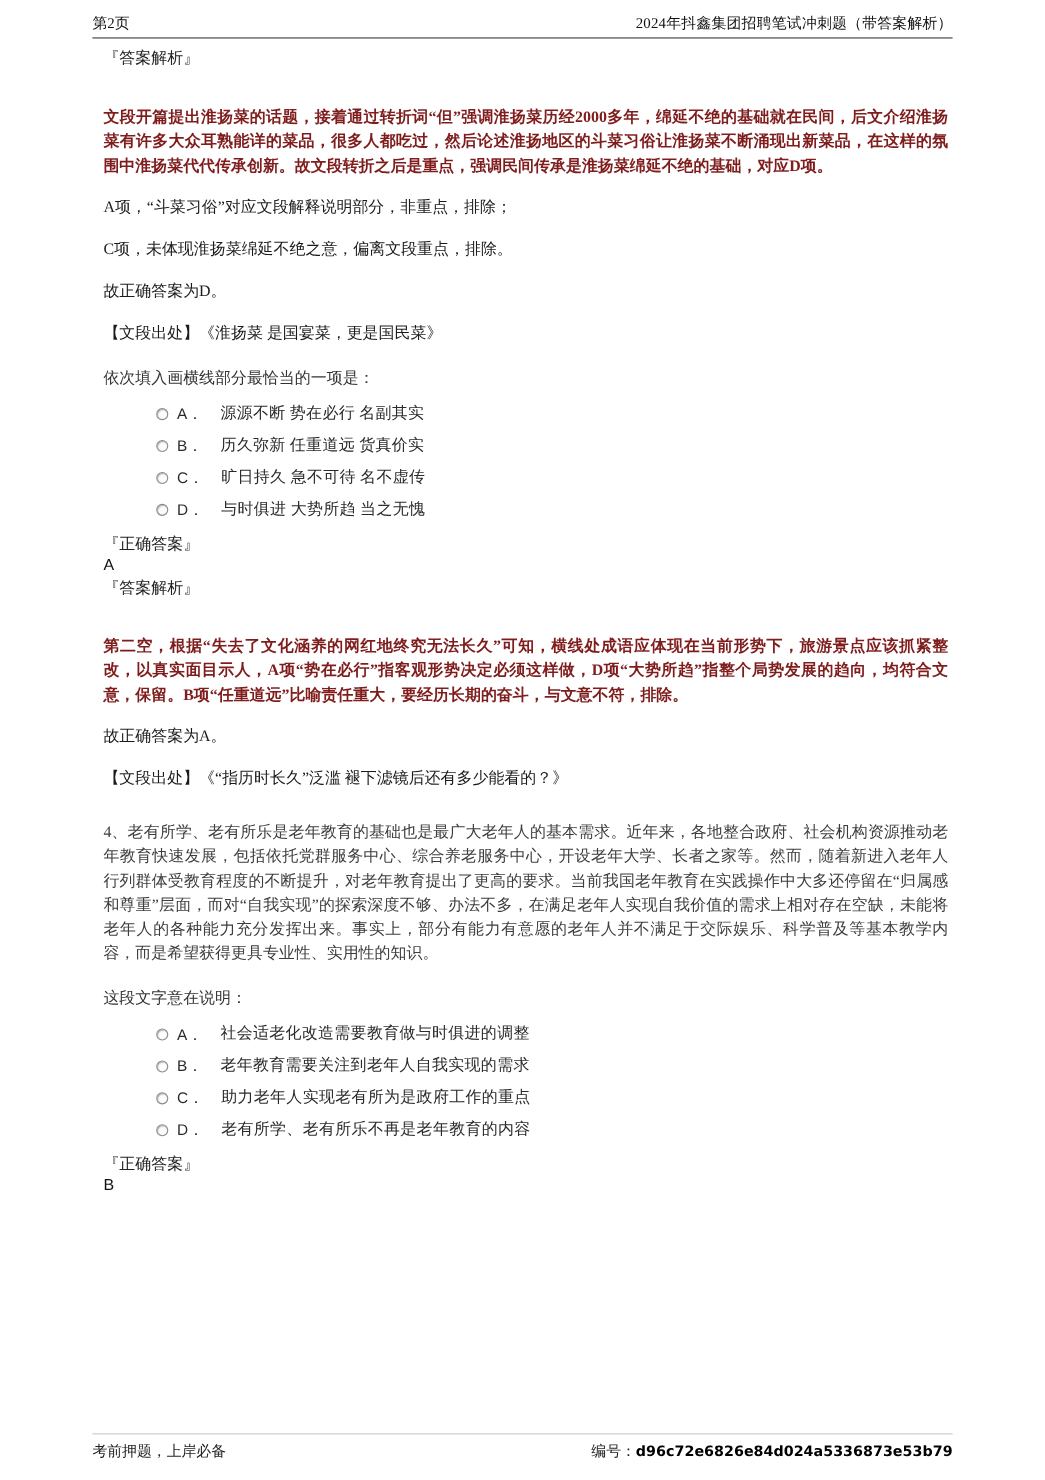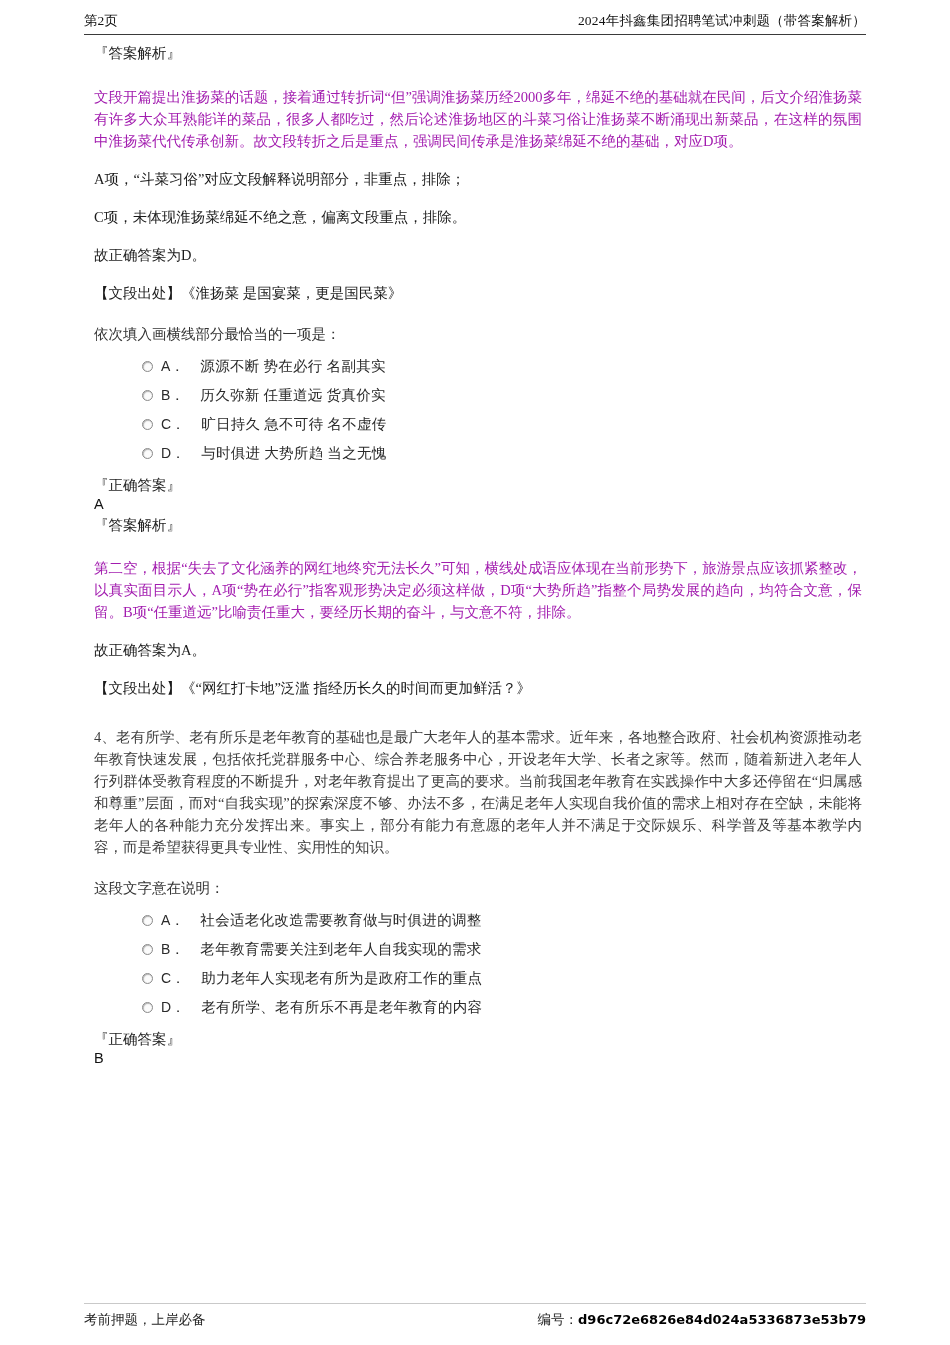--- a/index.html
+++ b/index.html
@@ -21,21 +21,21 @@
     padding-bottom:4px;
     border-bottom:1.6px solid #3a3a3a;
   }
   .hdr .title { letter-spacing:0.2px; }
   
   .content {
     position:absolute; top:42px; left:52px; right:46px;
     font-size:14.5px; line-height:22px;
   }
   .lbl { margin-top:14px; color:#222; }
-  .para { margin-top:22px; text-align:justify; color:#a21caf; }
+  .para { margin-top:32px; text-align:justify; color:#7f1d1d;font-weight:bold; }
   .item { margin-top:16px; }
   .stem { margin-top:27px; color:#3d3d3d; text-align:justify; }
   .instr { margin-top:19px; color:#333; }
   .opts { margin-top:10px; }
   .option {
     display:flex; align-items:center;
     margin:7px 0 7px 48px;
     height:22px;
     color:#2a2a2a;
     cursor:default;
@@ -112,21 +112,21 @@
           <span class="opt-letter">D．</span>
           <span class="opt-text">与时俱进 大势所趋 当之无愧</span>
         </div>
       </div>
 
       <p class="ansline">『正确答案』</p>
       <p class="ansletter">A</p>
       <p class="lbl-tight">『答案解析』</p>
       <p class="para">第二空，根据“失去了文化涵养的网红地终究无法长久”可知，横线处成语应体现在当前形势下，旅游景点应该抓紧整改，以真实面目示人，A项“势在必行”指客观形势决定必须这样做，D项“大势所趋”指整个局势发展的趋向，均符合文意，保留。B项“任重道远”比喻责任重大，要经历长期的奋斗，与文意不符，排除。</p>
       <p class="item">故正确答案为A。</p>
-      <p class="item">【文段出处】《“网红打卡地”泛滥 指经历长久的时间而更加鲜活？》</p>
+      <p class="item">【文段出处】《“指历时长久”泛滥 褪下滤镜后还有多少能看的？》</p>
     </section>
 
     <section>
       <p class="stem">4、老有所学、老有所乐是老年教育的基础也是最广大老年人的基本需求。近年来，各地整合政府、社会机构资源推动老年教育快速发展，包括依托党群服务中心、综合养老服务中心，开设老年大学、长者之家等。然而，随着新进入老年人行列群体受教育程度的不断提升，对老年教育提出了更高的要求。当前我国老年教育在实践操作中大多还停留在“归属感和尊重”层面，而对“自我实现”的探索深度不够、办法不多，在满足老年人实现自我价值的需求上相对存在空缺，未能将老年人的各种能力充分发挥出来。事实上，部分有能力有意愿的老年人并不满足于交际娱乐、科学普及等基本教学内容，而是希望获得更具专业性、实用性的知识。</p>
       <p class="instr">这段文字意在说明：</p>
 
       <div class="opts">
         <div class="option">
           <span class="radio"></span>
           <span class="opt-letter">A．</span>

